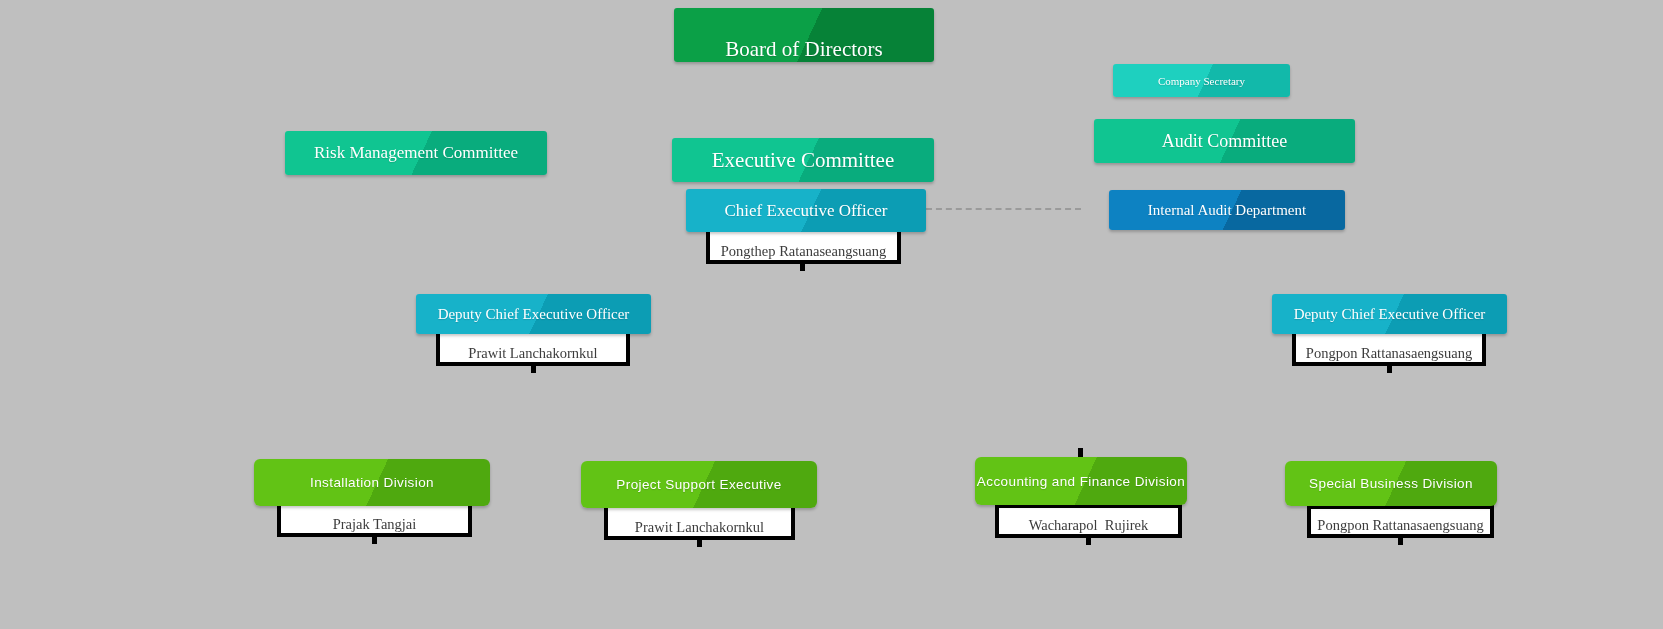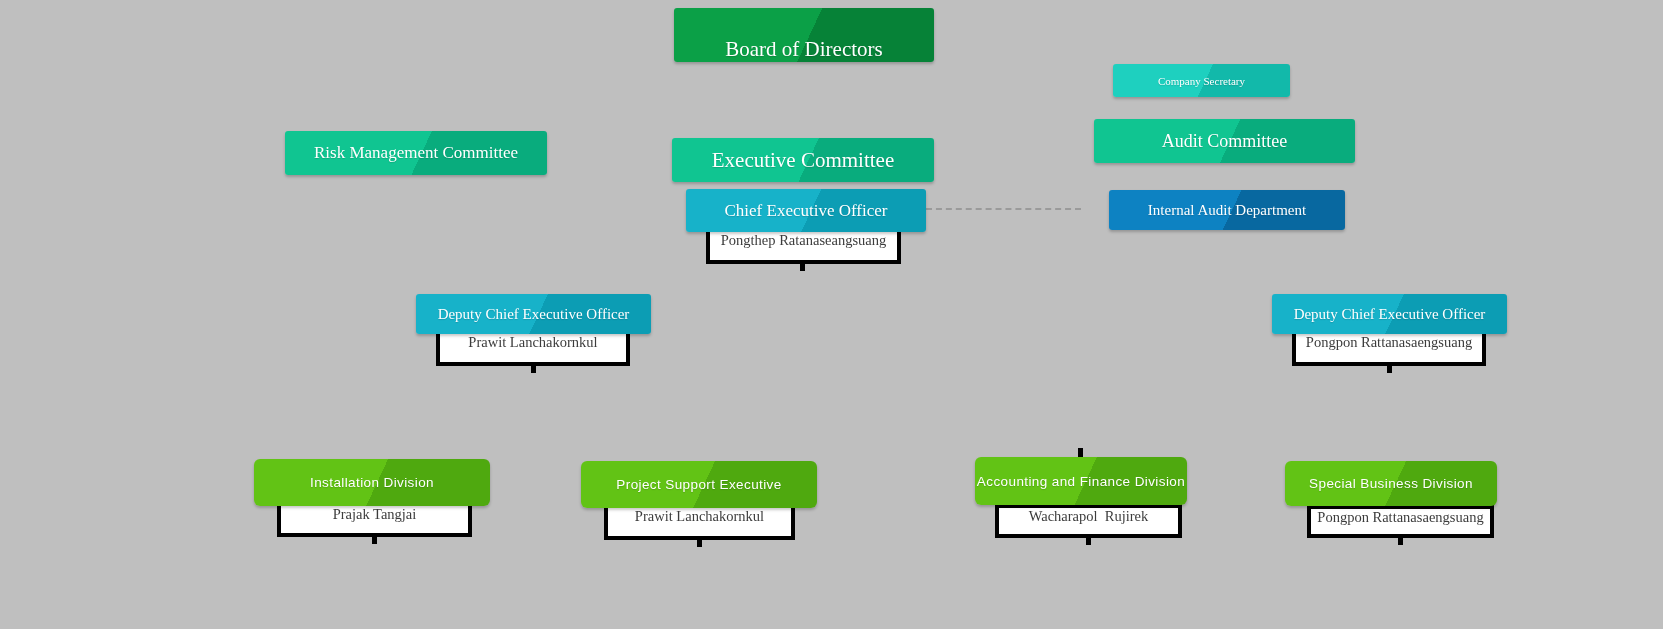--- a/index.html
+++ b/index.html
@@ -38,21 +38,21 @@
   .c-emerald {background:linear-gradient(115deg,#10c591 52%,#09ac7d 52%);}
   .c-cyan    {background:linear-gradient(115deg,#17b2c9 52%,#0c9db4 52%);}
   .c-blue    {background:linear-gradient(115deg,#0d82c2 52%,#0868a0 52%);}
   .c-green   {background:linear-gradient(115deg,#62c315 52%,#4fa90f 52%);}
   
   .plate{
     position:absolute;
     box-sizing:border-box;
     background:#ffffff;
     border:4px solid #000000;
-    display:flex;align-items:flex-start;justify-content:center;
+    display:flex;align-items:flex-end;justify-content:center;
     font-family:"Liberation Serif", serif;
     font-size:14.5px;
     color:#3c3c3c;
     z-index:1;
     text-align:center;
   }
   .plate span{white-space:pre;}
   
   .stub{
     position:absolute;

